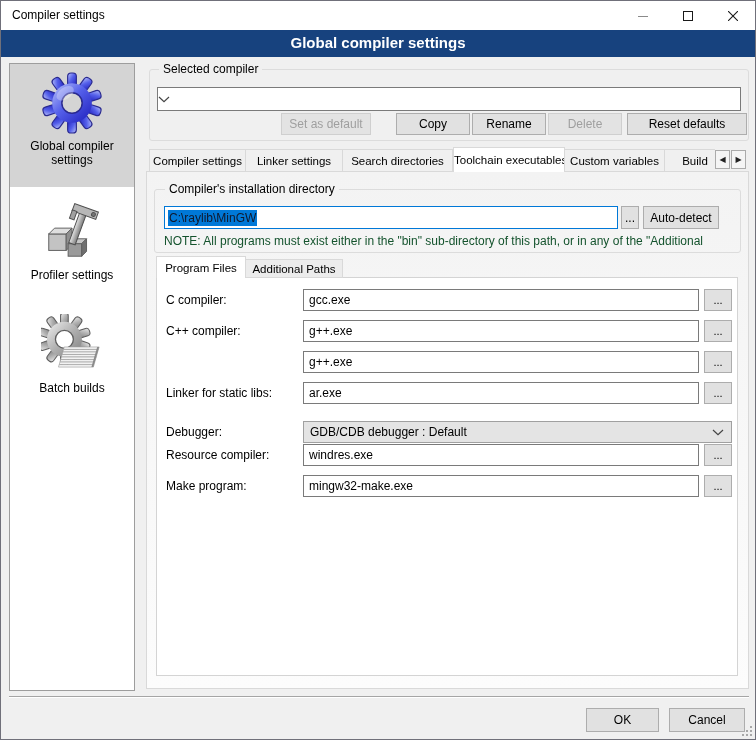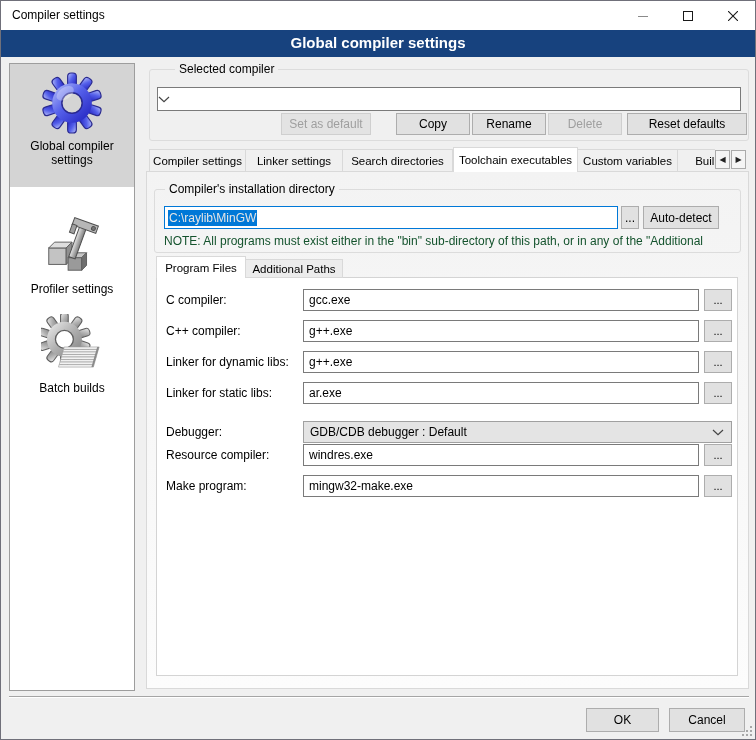--- a/index.html
+++ b/index.html
@@ -20,28 +20,28 @@
             color:#fff; font-weight:bold; font-size:15px; text-align:center; line-height:26px; }
 
   
   .sidebar { position:absolute; left:8px; top:62px; width:126px; height:628px;
              background:#fff; border:1px solid #9d9d9d; }
   .side-item { width:100%; text-align:center; cursor:default; }
   .side-item .icon-wrap { display:block; margin:0 auto; }
   .side-item .side-label { display:block; width:104px; margin:2px auto 0; line-height:14px; }
   .side-item.selected { background:#d4d4d4; }
   .si-1 { padding-top:8px; height:123px; }
-  .si-2 { padding-top:28px; height:107px; }
+  .si-2 { padding-top:14px; height:107px; }
   .si-3 { padding-top:20px; height:118px; }
 
   
   .groupbox { position:absolute; border:1px solid #dcdcdc; border-radius:3px; }
   .group-label { position:absolute; font-size:12px; padding:0 4px; white-space:nowrap; }
   .g1 { left:148px; top:68px; width:600px; height:72px; }
-  .g1-label { left:158px; top:61px; background:#f0f0f0;margin-left:16px; }
+  .g1-label { left:158px; top:61px; background:#f0f0f0; }
   .combo { position:absolute; background:#fff; border:1px solid #7a7a7a; display:flex;
            align-items:center; cursor:default; }
   .combo .combo-text { flex:1; padding-left:6px; white-space:nowrap; overflow:hidden; }
   .combo .chev { margin-right:7px; }
   .combo1 { left:156px; top:86px; width:584px; height:24px; }
 
   .btn { position:absolute; background:#e1e1e1; border:1px solid #adadad; font-size:12px;
          display:flex; align-items:center; justify-content:center; cursor:default;
          white-space:nowrap; overflow:hidden; }
   .btn.disabled { background:#e3e3e3; border-color:#cfcfcf; color:#9f9f9f; }
@@ -53,38 +53,38 @@
 
   
   .tabbar { position:absolute; left:148px; top:146px; width:566px; height:25px;
             display:flex; align-items:flex-end; overflow:hidden; }
   .tab { height:23px; line-height:22px; text-align:center; background:#f0f0f0;
          border:1px solid #d9d9d9; border-left-width:0; font-size:11.5px;
          white-space:nowrap; overflow:hidden; flex:0 0 auto; cursor:default; z-index:1; }
   .tab:first-child { border-left-width:1px; }
   .tab.active { height:25px; line-height:25px; background:#fff; border-left-width:1px;
                 border-bottom:0; z-index:3; }
-  .t0{width:97px;} .t1{width:97px;} .t2{width:110px;} .t3{width:125px;} .t4{width:100px;}
+  .t0{width:97px;} .t1{width:97px;} .t2{width:110px;} .t3{width:112px;} .t4{width:100px;}
   .t5{width:60px; border-right-width:0;}
   .tab-scroll { position:absolute; top:149px; width:15px; height:19px; background:#f5f5f5;
                 border:1px solid #ababab; display:flex; align-items:center; justify-content:center;
                 font-size:8px; color:#222; z-index:4; cursor:default; }
   .ts-left { left:714px; } .ts-right { left:730px; }
 
   
   .tabpage { position:absolute; left:145px; top:170px; width:603px; height:518px;
              border:1px solid #d9d9d9; background:linear-gradient(#f3f3f3, #fcfcfc); z-index:2; }
 
   .g2 { left:153px; top:188px; width:587px; height:64px; z-index:3; }
   .g2-label { left:164px; top:181px; background:#f3f3f3; z-index:4; }
 
   .pathfield { position:absolute; left:163px; top:205px; width:454px; height:23px;
                background:#fff; border:1px solid #0078d7; display:flex; align-items:center;
                padding-left:3px; z-index:4; cursor:text; }
-  .pathfield .sel { background:#0078d7; color:#e5e5e5; padding:1px 1px; white-space:nowrap; }
+  .pathfield .sel { background:#0078d7; color:#0f172a; padding:1px 1px; white-space:nowrap; }
   .b-browse-main { left:620px; top:205px; width:18px; height:23px; z-index:4; }
   .b-autodetect  { left:642px; top:205px; width:76px; height:23px; z-index:4; }
   .note { position:absolute; left:163px; top:233px; width:574px; color:#14532d;
           white-space:nowrap; overflow:hidden; z-index:4; }
 
   
   .subtabbar { position:absolute; left:155px; top:255px; height:22px; display:flex;
                align-items:flex-end; z-index:4;justify-content:center; }
   .subtab { height:19px; line-height:18px; text-align:center; background:#ececec;
             border:1px solid #d9d9d9; font-size:11.5px; white-space:nowrap; overflow:hidden;
@@ -299,21 +299,20 @@
   <div class="subpanel"></div>
 
   <span class="field-label r0">C compiler:</span>
   <input class="txt r0" value="gcc.exe" style="">
   <div class="btn b-browse r0">...</div>
 
   <span class="field-label r1">C++ compiler:</span>
   <input class="txt r1" value="g++.exe" style="">
   <div class="btn b-browse r1">...</div>
 
-  <span class="field-label r2">Linker for dynamic libs:</span>
   <input class="txt r2" value="g++.exe" style="">
   <div class="btn b-browse r2">...</div>
 
   <span class="field-label r3">Linker for static libs:</span>
   <input class="txt r3" value="ar.exe" style="">
   <div class="btn b-browse r3">...</div>
 
   <span class="field-label r4">Debugger:</span>
   <div class="combo combo-ro r4">
     <span class="combo-text">GDB/CDB debugger : Default</span>

